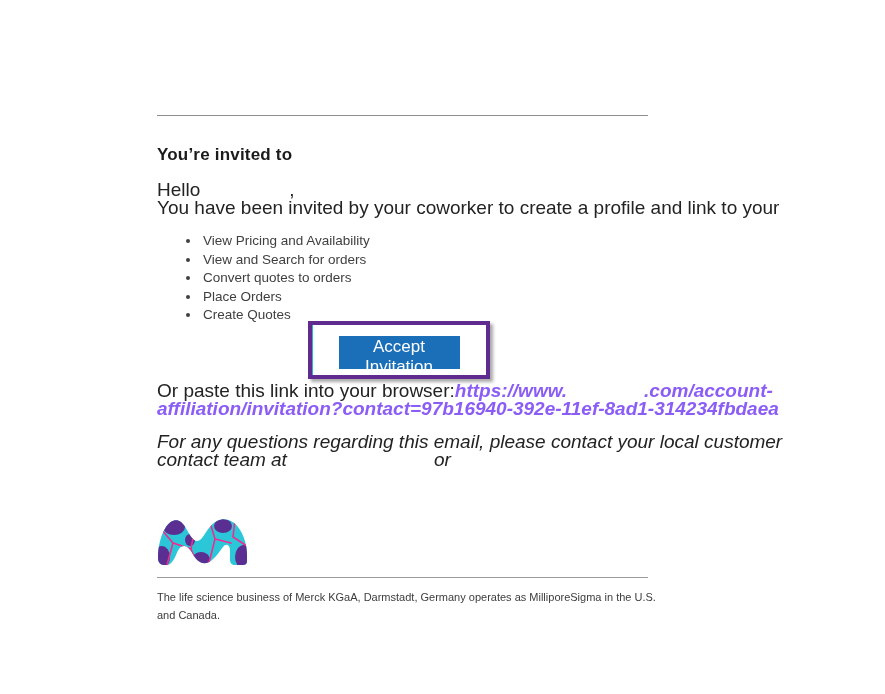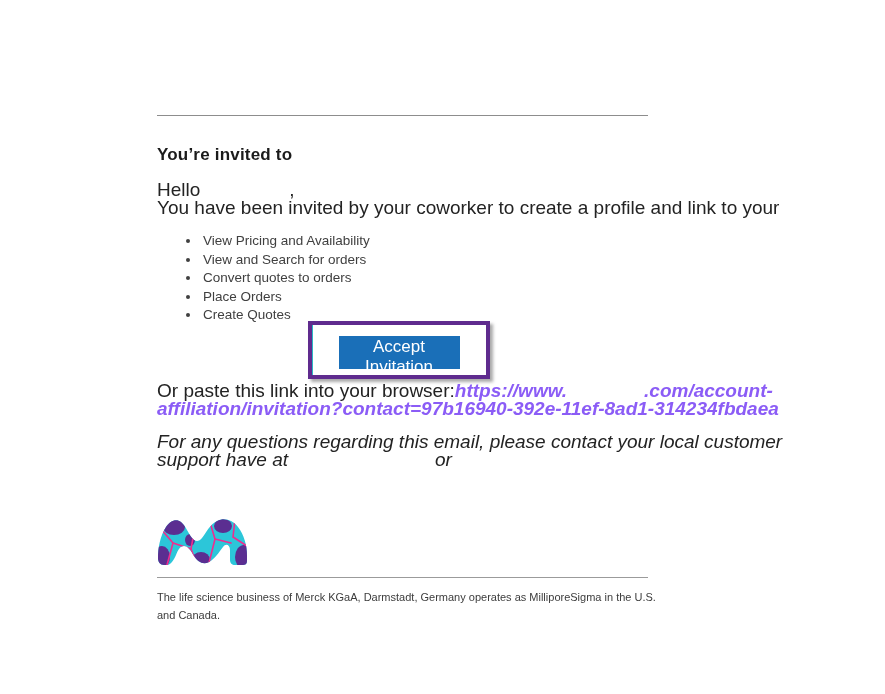--- a/index.html
+++ b/index.html
@@ -75,21 +75,21 @@
     <button class="accept-btn">Accept Invitation</button>
   </div>
 
   <p class="body-text link-block">
     <span class="line"><span>Or paste this link into your browser:</span><a class="url"><span>https://www.</span><span class="gap url-gap"></span><span>.com/account-</span></a></span>
     <span class="line"><a class="url">affiliation/invitation?contact=97b16940-392e-11ef-8ad1-314234fbdaea</a></span>
   </p>
 
   <p class="body-text support-block">
     <span class="line">For any questions regarding this email, please contact your local customer</span>
-    <span class="line"><span>support have at</span><span class="gap support-gap"></span><span>or</span></span>
+    <span class="line"><span>contact team at</span><span class="gap support-gap"></span><span>or</span></span>
   </p>
 
   <div class="logo-wrap">
     <svg width="91" height="46" viewBox="0 0 91 46">
       <defs>
         <clipPath id="mclip">
           <path d="M7,46 C3,46 1,43 1,39 C1,29 3,17 9,8 C13,2 19,-1 24,3 C29,7 31,14 35,19 C38,23 42,23 45,19 C49,14 53,5 60,2 C67,-2 76,1 81,8 C87,16 90,26 90,37 L90,42 C90,45 88,46 86,46 L78,46 C75,46 73,44 73,41 L73,31 C73,26 69,24 66,28 C62,33 58,40 52,43 C46,46 41,43 37,37 C34,32 31,27 27,27 C23,27 21,31 19,36 C17,41 14,45 11,46 Z"></path>
         </clipPath>
       </defs>
       <g clip-path="url(#mclip)">

